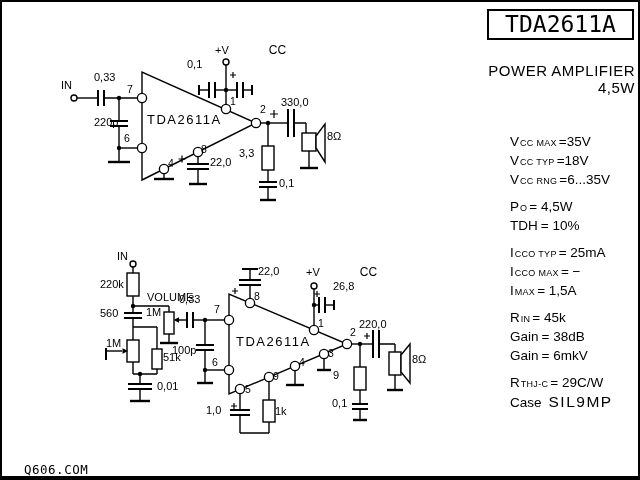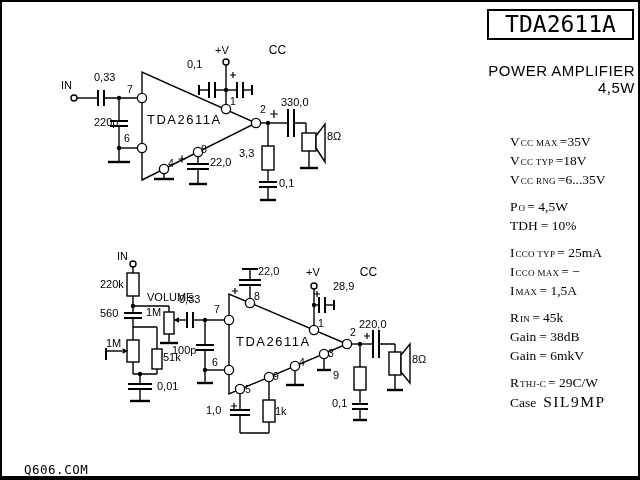--- a/index.html
+++ b/index.html
@@ -16,21 +16,21 @@
   .panel{position:absolute;left:485px;top:0;width:150px;}
   .title-box{
     position:absolute;left:0;top:7px;width:147px;height:31px;
     border:2px solid #000;box-sizing:border-box;
     font-family:"DejaVu Sans Mono",monospace;font-size:23px;line-height:27px;
     text-align:center;letter-spacing:0px;
   }
   .subtitle{position:absolute;left:0;top:60px;width:148px;text-align:right;
     font-size:15px;line-height:17px;letter-spacing:0.5px;}
   .specs{position:absolute;left:23px;top:131px;width:127px;}
-  .spec-group{margin-bottom:8px;font-family:Liberation Serif, serif;}
+  .spec-group{margin-bottom:8px;}
   .spec-row{font-size:13.5px;line-height:18px;white-space:nowrap;}
   .spec-row .sub{font-size:9px;letter-spacing:0.3px;margin:0 2px 0 1px;}
   .row-case .rest{font-size:15.5px;letter-spacing:1.5px;margin-left:4px;}
   .watermark{position:absolute;left:0px;top:460px;font-family:"DejaVu Sans Mono",monospace;
     font-size:12.5px;letter-spacing:0.5px;padding-left:22px;}
 </style>
 </head>
 <body>
 
 <div class="page">
@@ -232,21 +232,21 @@
     <span class="lbl" style="left:177px;top:292px">0,33</span>
     <span class="lbl" style="left:170px;top:343px">100p</span>
     <span class="lbl" style="left:161px;top:350px">51k</span>
     <span class="lbl" style="left:155px;top:379px">0,01</span>
     <span class="lbl pin" style="left:212px;top:302px">7</span>
     <span class="lbl pin" style="left:210px;top:355px">6</span>
     <span class="lbl ic-label" style="left:234px;top:334px">TDA2611A</span>
     <span class="lbl" style="left:256px;top:264px">22,0</span>
     <span class="lbl pin" style="left:252px;top:289px">8</span>
     <span class="lbl vcc" style="left:304px;top:265px"><span>+V</span><span class="vsub">CC</span></span>
-    <span class="lbl" style="left:331px;top:279px">28,9</span>
+    <span class="lbl" style="left:331px;top:279px">26,8</span>
     <span class="lbl pin" style="left:316px;top:316px">1</span>
     <span class="lbl pin" style="left:348px;top:325px">2</span>
     <span class="lbl pin" style="left:326px;top:346px">3</span>
     <span class="lbl pin" style="left:297px;top:355px">4</span>
     <span class="lbl pin" style="left:271px;top:369px">9</span>
     <span class="lbl pin" style="left:243px;top:382px">5</span>
     <span class="lbl" style="left:357px;top:317px">220,0</span>
     <span class="lbl" style="left:410px;top:352px">8Ω</span>
     <span class="lbl" style="left:331px;top:368px">9</span>
     <span class="lbl" style="left:330px;top:396px">0,1</span>

